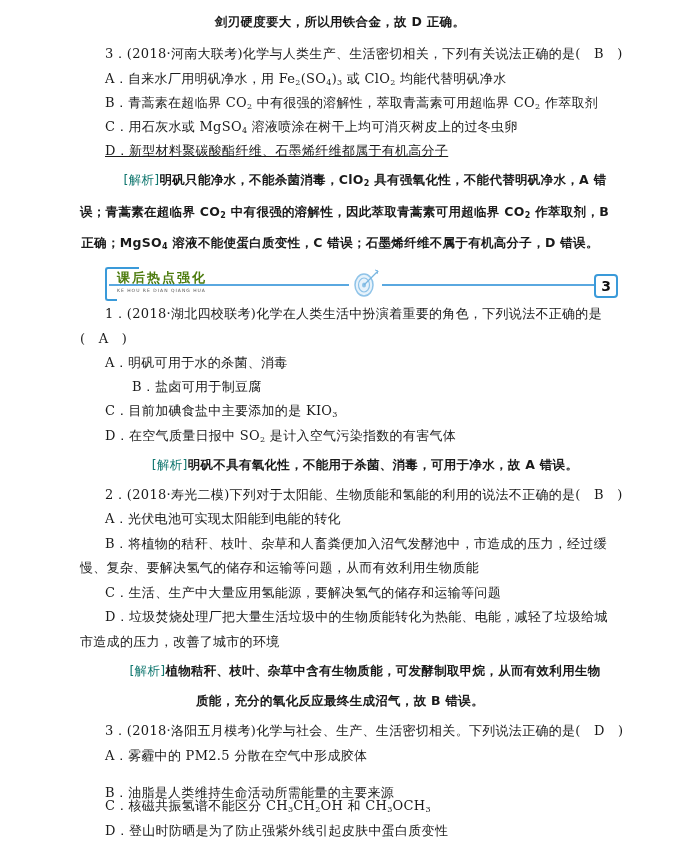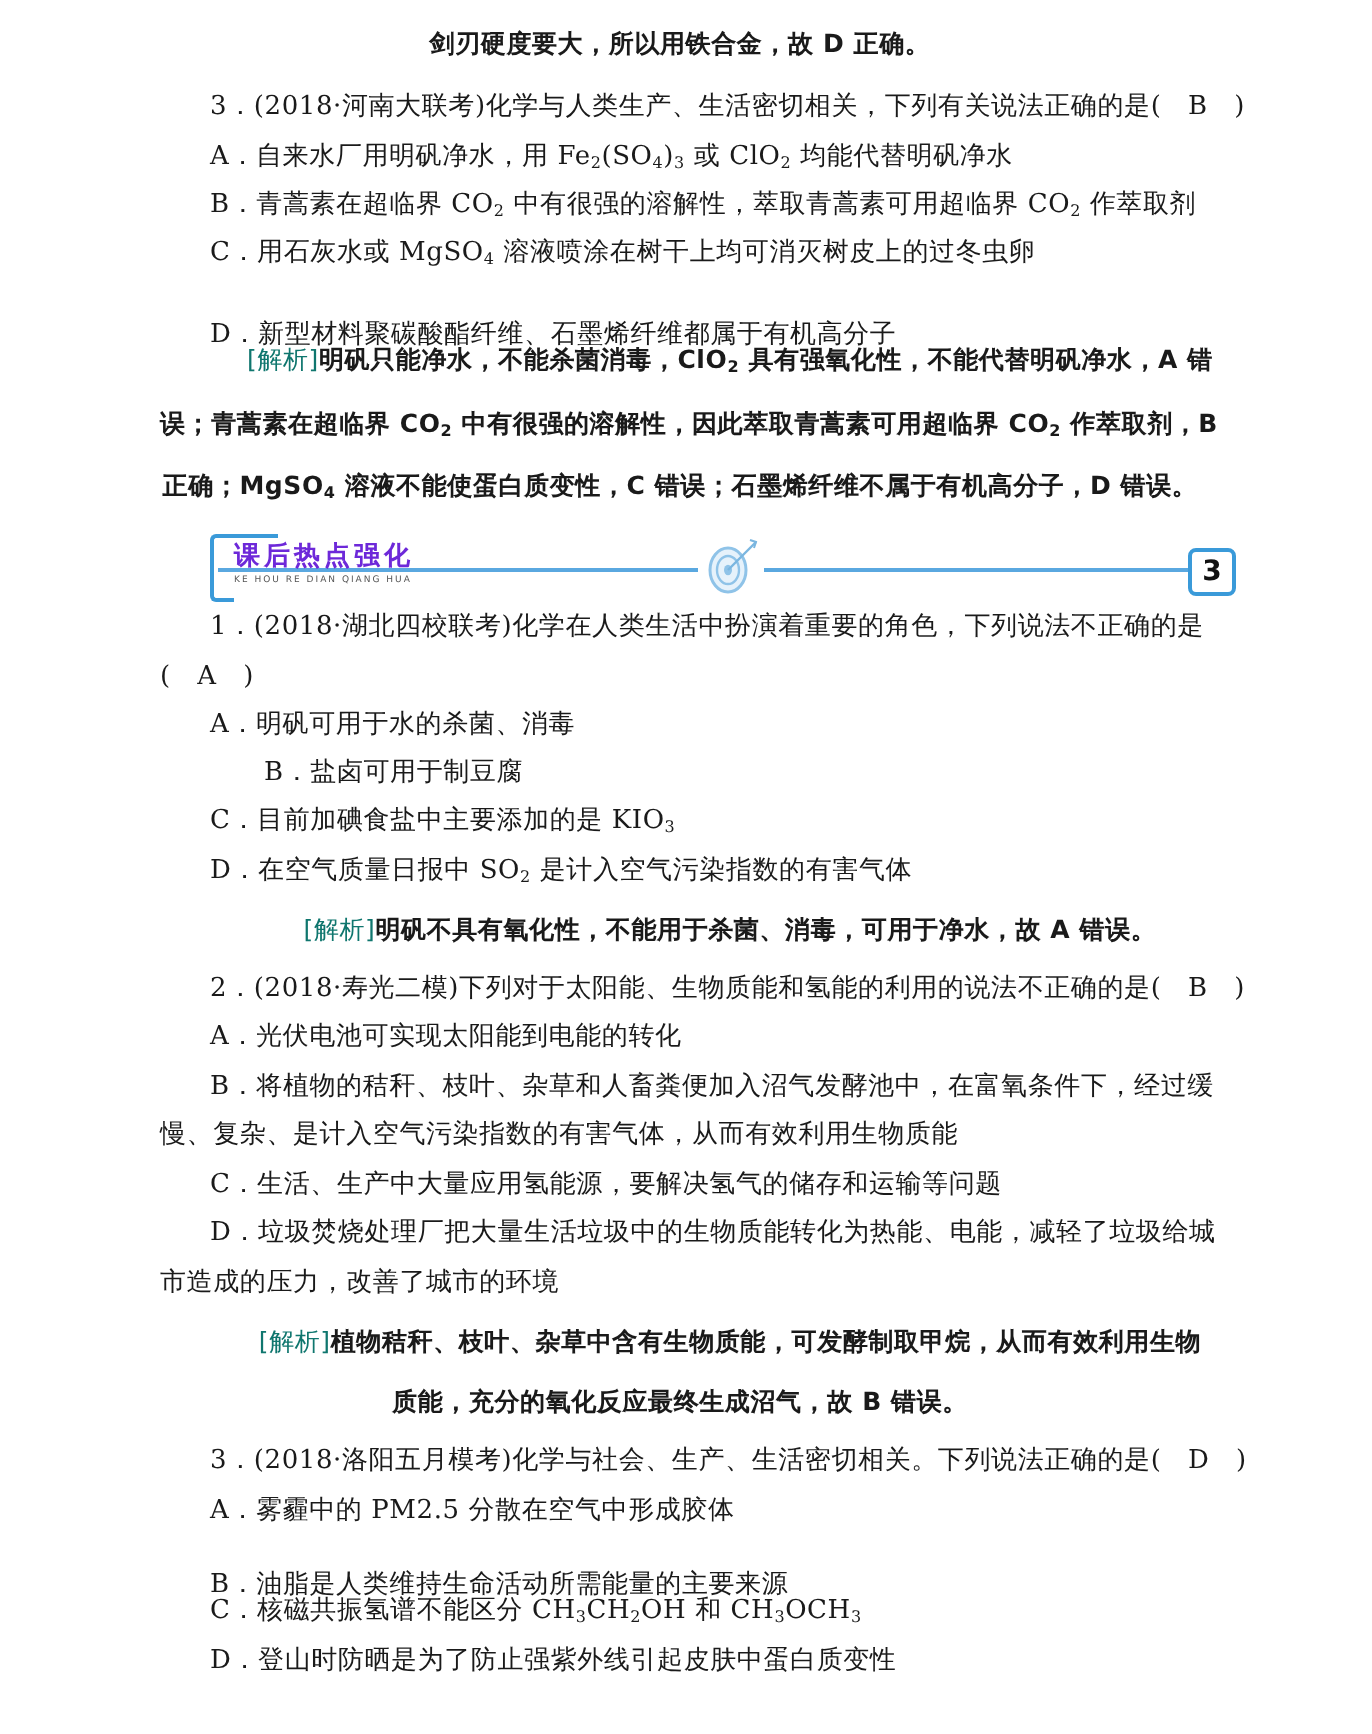--- a/index.html
+++ b/index.html
@@ -7,37 +7,37 @@
          font-family: "DejaVu Serif", "Liberation Serif", serif; color: #1a1a1a; }
   .line { position: absolute; left: 80px; width: 520px; font-size: 13px; line-height: 18px; white-space: nowrap; letter-spacing: 0.3px; }
   .indent { left: 105px; }
   .sans { font-family: "DejaVu Sans", "Liberation Sans", sans-serif; font-weight: bold; font-size: 12.5px; text-align: center; }
   .tag { color: #0f766e; font-family: "DejaVu Sans", "Liberation Sans", sans-serif; font-weight: normal; margin-right: 0; }
   sub { font-size: 8px; vertical-align: -2px; line-height: 0; }
   
   .banner { position: absolute; left: 105px; top: 265px; width: 515px; height: 36px; }
   .banner .frame { position: absolute; left: 0; top: 2px; width: 10px; height: 30px; border: 2px solid #3a9ad9; border-right: none; border-radius: 3px 0 0 3px; }
   .banner .frame-top { position: absolute; left: 4px; top: 2px; width: 30px; height: 0; border-top: 2px solid #3a9ad9; }
-  .banner .title { position: absolute; left: 12px; top: 4px; font-family: "DejaVu Sans", "Liberation Sans", sans-serif; font-weight: bold; font-size: 13px; letter-spacing: 2px; color: #6d28d9; }
+  .banner .title { position: absolute; left: 12px; top: 4px; font-family: "DejaVu Sans", "Liberation Sans", sans-serif; font-weight: bold; font-size: 13px; letter-spacing: 2px; color: #4d7c0f; }
   .banner .pinyin { position: absolute; left: 12px; top: 23px; font-family: "DejaVu Sans", "Liberation Sans", sans-serif; font-size: 4.5px; color: #555; letter-spacing: 1px; }
   .banner .rule-l { position: absolute; left: 4px; top: 19px; width: 240px; height: 2px; background: #5aa8e0; }
   .banner .rule-r { position: absolute; left: 277px; top: 19px; width: 212px; height: 2px; background: #5aa8e0; }
   .banner .target { position: absolute; left: 246px; top: 2px; width: 30px; height: 32px; }
   .banner .num { position: absolute; left: 489px; top: 9px; width: 20px; height: 20px; border: 2px solid #3a9ad9; border-radius: 4px; font-family: "DejaVu Sans", "Liberation Sans", sans-serif; font-weight: bold; font-size: 14px; line-height: 20px; text-align: center; color: #111; background: #fff; }
 </style>
 </head>
 <body>
 
 <div class="line sans" style="top:13px;">剑刃硬度要大，所以用铁合金，故 D 正确。</div>
 
 <div class="line indent" style="top:45px;">3．(2018·河南大联考)化学与人类生产、生活密切相关，下列有关说法正确的是(　B　)</div>
 <div class="line indent" style="top:70px;"><span>A．自来水厂用明矾净水，用 Fe</span><sub>2</sub><span>(SO</span><sub>4</sub><span>)</span><sub>3</sub><span> 或 ClO</span><sub>2</sub><span> 均能代替明矾净水</span></div>
 <div class="line indent" style="top:94px;"><span>B．青蒿素在超临界 CO</span><sub>2</sub><span> 中有很强的溶解性，萃取青蒿素可用超临界 CO</span><sub>2</sub><span> 作萃取剂</span></div>
 <div class="line indent" style="top:118px;"><span>C．用石灰水或 MgSO</span><sub>4</sub><span> 溶液喷涂在树干上均可消灭树皮上的过冬虫卵</span></div>
-<div class="line indent" style="top:159px;">D．新型材料聚碳酸酯纤维、石墨烯纤维都属于有机高分子</div>
+<div class="line indent" style="top:142px;text-decoration:underline;">D．新型材料聚碳酸酯纤维、石墨烯纤维都属于有机高分子</div>
 
 <div class="line indent sans" style="top:171px;"><span class="tag">[解析]</span><span>明矾只能净水，不能杀菌消毒，ClO</span><sub>2</sub><span> 具有强氧化性，不能代替明矾净水，A 错</span></div>
 <div class="line sans" style="top:203px;"><span>误；青蒿素在超临界 CO</span><sub>2</sub><span> 中有很强的溶解性，因此萃取青蒿素可用超临界 CO</span><sub>2</sub><span> 作萃取剂，B</span></div>
 <div class="line sans" style="top:234px;"><span>正确；MgSO</span><sub>4</sub><span> 溶液不能使蛋白质变性，C 错误；石墨烯纤维不属于有机高分子，D 错误。</span></div>
 
 <div class="banner">
   <div class="frame"></div>
   <div class="frame-top"></div>
   <div class="rule-l"></div>
   <div class="title">课后热点强化</div>
@@ -56,22 +56,22 @@
 <div class="line indent" style="top:305px;">1．(2018·湖北四校联考)化学在人类生活中扮演着重要的角色，下列说法不正确的是</div>
 <div class="line" style="top:330px;">(　A　)</div>
 <div class="line indent" style="top:354px;">A．明矾可用于水的杀菌、消毒</div>
 <div class="line indent" style="top:378px;margin-left:27px;">B．盐卤可用于制豆腐</div>
 <div class="line indent" style="top:402px;"><span>C．目前加碘食盐中主要添加的是 KIO</span><sub>3</sub></div>
 <div class="line indent" style="top:427px;"><span>D．在空气质量日报中 SO</span><sub>2</sub><span> 是计入空气污染指数的有害气体</span></div>
 <div class="line indent sans" style="top:456px;"><span class="tag">[解析]</span><span>明矾不具有氧化性，不能用于杀菌、消毒，可用于净水，故 A 错误。</span></div>
 
 <div class="line indent" style="top:486px;">2．(2018·寿光二模)下列对于太阳能、生物质能和氢能的利用的说法不正确的是(　B　)</div>
 <div class="line indent" style="top:510px;">A．光伏电池可实现太阳能到电能的转化</div>
-<div class="line indent" style="top:535px;">B．将植物的秸秆、枝叶、杂草和人畜粪便加入沼气发酵池中，在富氧条件下，经过缓</div>
-<div class="line" style="top:559px;">慢、复杂、是计入空气污染指数的有害气体，从而有效利用生物质能</div>
+<div class="line indent" style="top:535px;">B．将植物的秸秆、枝叶、杂草和人畜粪便加入沼气发酵池中，市造成的压力，经过缓</div>
+<div class="line" style="top:559px;">慢、复杂、要解决氢气的储存和运输等问题，从而有效利用生物质能</div>
 <div class="line indent" style="top:584px;">C．生活、生产中大量应用氢能源，要解决氢气的储存和运输等问题</div>
 <div class="line indent" style="top:608px;">D．垃圾焚烧处理厂把大量生活垃圾中的生物质能转化为热能、电能，减轻了垃圾给城</div>
 <div class="line" style="top:633px;">市造成的压力，改善了城市的环境</div>
 <div class="line indent sans" style="top:662px;"><span class="tag">[解析]</span><span>植物秸秆、枝叶、杂草中含有生物质能，可发酵制取甲烷，从而有效利用生物</span></div>
 <div class="line sans" style="top:692px;">质能，充分的氧化反应最终生成沼气，故 B 错误。</div>
 
 <div class="line indent" style="top:722px;">3．(2018·洛阳五月模考)化学与社会、生产、生活密切相关。下列说法正确的是(　D　)</div>
 <div class="line indent" style="top:747px;">A．雾霾中的 PM2.5 分散在空气中形成胶体</div>
 <div class="line indent" style="top:772px;margin-top:12px;">B．油脂是人类维持生命活动所需能量的主要来源</div>
 <div class="line indent" style="top:797px;"><span>C．核磁共振氢谱不能区分 CH</span><sub>3</sub><span>CH</span><sub>2</sub><span>OH 和 CH</span><sub>3</sub><span>OCH</span><sub>3</sub></div>

